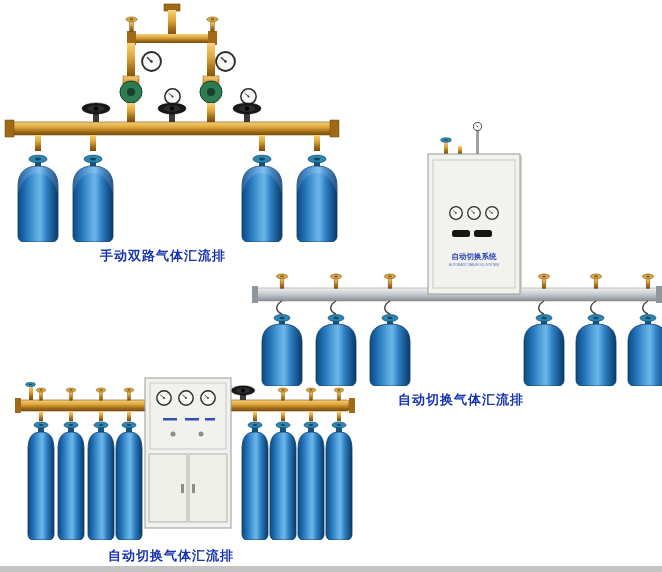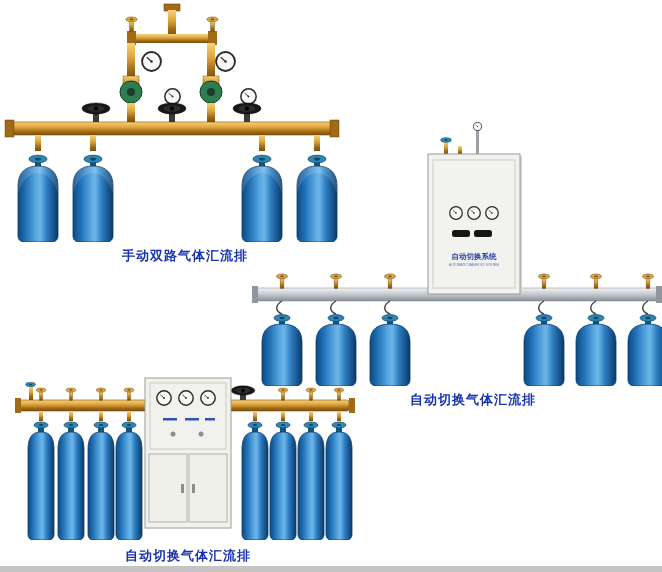--- a/index.html
+++ b/index.html
@@ -3,21 +3,21 @@
 <meta charset="utf-8">
 <style>
   html,body{margin:0;padding:0;background:#ffffff;}
   .canvas{
     position:relative;width:662px;height:572px;background:#ffffff;overflow:hidden;
     font-family:"Liberation Sans", sans-serif;
   }
   .product-svg{position:absolute;overflow:visible;}
   .caption{
     position:absolute;font-weight:bold;font-size:13px;color:#1733ad;
-    text-align:center;letter-spacing:1px;white-space:nowrap;
+    letter-spacing:1px;white-space:nowrap;
   }
   .bottom-strip{
     position:absolute;left:0;top:566px;width:662px;height:6px;background:#c4c4c4;
   }
   svg text{font-family:"Liberation Sans", sans-serif;}
 </style>
 </head>
 <body>
 
 <div class="canvas">

